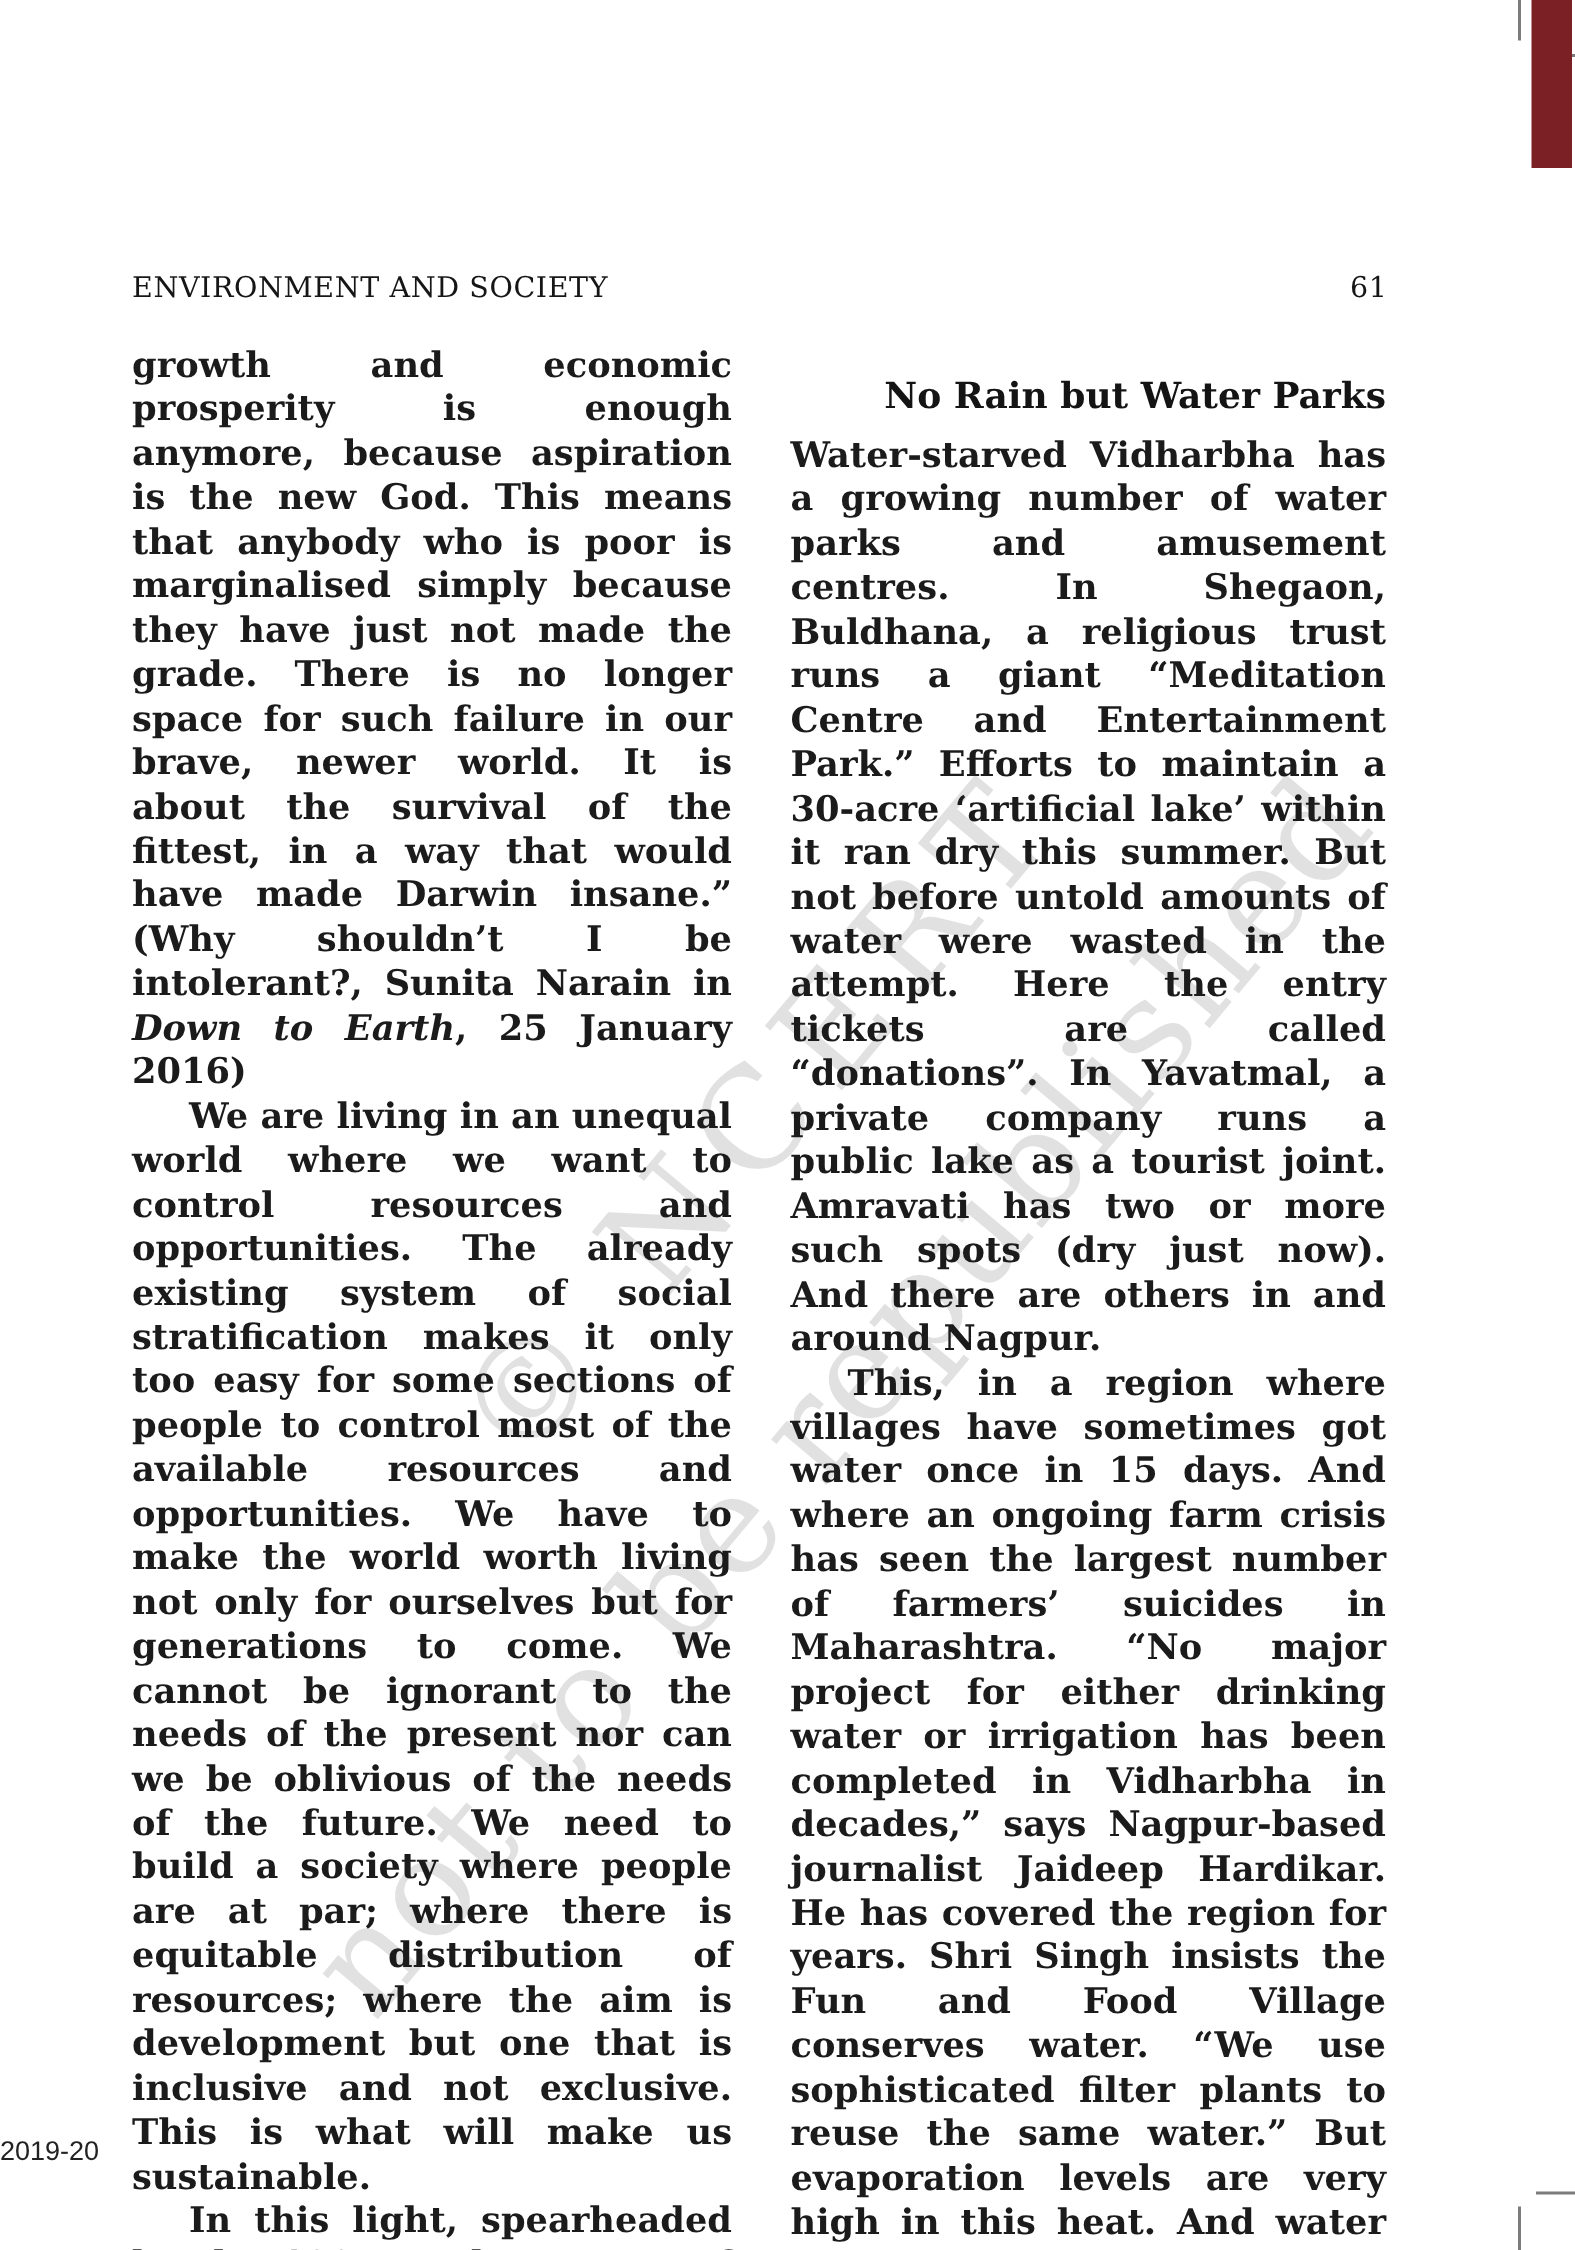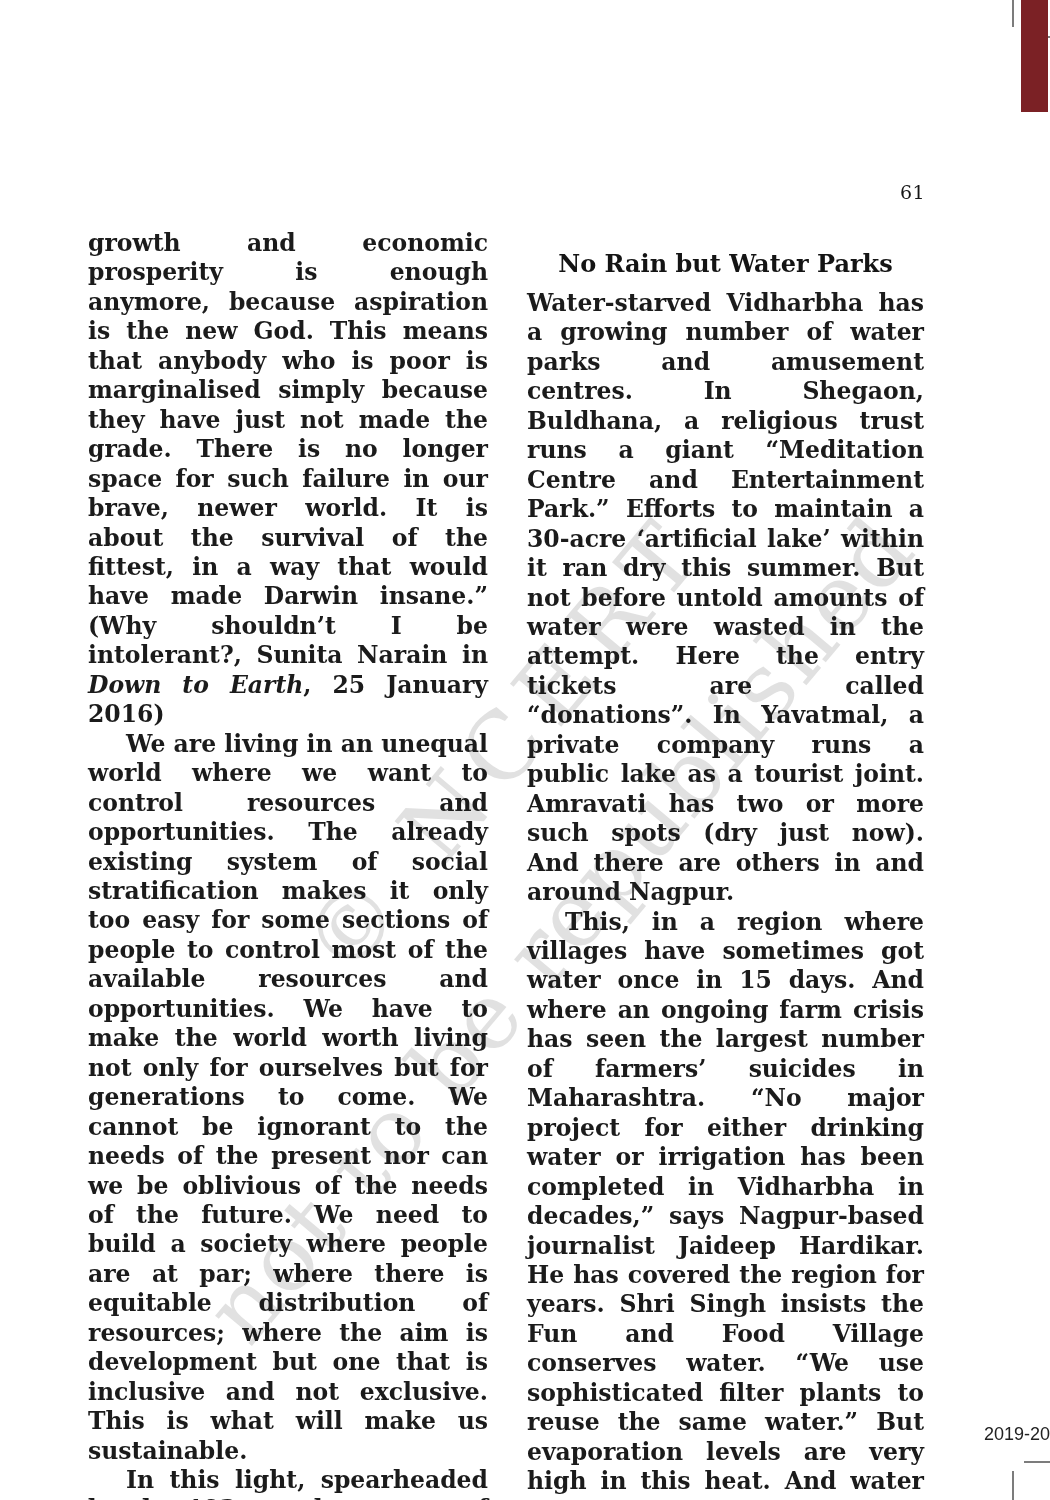--- a/index.html
+++ b/index.html
@@ -36,21 +36,21 @@
   }
   #col-left  { left: 88px;  width: 400px; }
   #col-right { left: 527px; width: 397px; }
   .col p.para { margin: 0; font-weight: bold; }
   .col p.para.indent { text-indent: 38px; }
   .col h2.section-heading {
     margin: 20px 0 10px 0;
     font-size: 24px;
     line-height: 30px;
     font-weight: bold;
-    text-align: center;
+    text-align: right;
     color: #141414;
   }
   
   .wm {
     position: absolute;
     white-space: nowrap;
     transform: translate(-50%, -50%) rotate(-50deg);
     font-family: "DejaVu Serif", serif;
     color: rgba(70, 70, 70, 0.16);
     z-index: 1;
@@ -72,21 +72,21 @@
   #crop-tr-v { left: 1012px; top: 0;      width: 2px;  height: 27px; }
   #crop-tr-h { left: 1022px; top: 36px;   width: 28px; height: 2px;  }
   #crop-br-h { left: 1024px; top: 1461px; width: 26px; height: 2px;  }
   #crop-br-v { left: 1012px; top: 1471px; width: 2px;  height: 29px; }
   
   .footer {
     position: absolute;
     top: 1424px;
     left: 0;
     width: 1050px;
-    text-align: right;
+    text-align: left;
     font-family: "Liberation Sans", sans-serif;
     font-size: 18px;
     color: #222222;
     z-index: 2;
   }
 </style>
 </head>
 <body>
 
 <div id="page">
@@ -95,20 +95,21 @@
   <div class="crop" id="crop-tr-h"></div>
   <div class="crop" id="crop-br-h"></div>
   <div class="crop" id="crop-br-v"></div>
 
   <div id="edge-tab" style="background: rgb(123, 33, 37);"></div>
 
   <div class="wm" id="wm-line1">© NCERT</div>
   <div class="wm" id="wm-line2">not to be republished</div>
 
   <div class="running-head">
+    <span class="title">ENVIRONMENT AND SOCIETY</span>
     <span class="folio">61</span>
   </div>
 
   <div class="col" id="col-left">
       <p class="para"><span>growth and economic prosperity is enough anymore, because aspiration is the new God. This means that anybody who is poor is marginalised simply because they have just not made the grade. There is no longer space for such failure in our brave, newer world. It is about the survival of the fittest, in a way that would have made Darwin insane.” (Why shouldn’t I be intolerant?, Sunita Narain in </span><i>Down to Earth</i><span>, 25 January 2016)</span></p>
       <p class="para indent"><span>We are living in an unequal world where we want to control resources and opportunities. The already existing system of social stratification makes it only too easy for some sections of people to control most of the available resources and opportunities. We have to make the world worth living not only for ourselves but for generations to come. We cannot be ignorant to the needs of the present nor can we be oblivious of the needs of the future. We need to build a society where people are at par; where there is equitable distribution of resources; where the aim is development but one that is inclusive and not exclusive. This is what will make us sustainable.</span></p>
       <p class="para indent"><span>In this light, spearheaded by the 193 member states of United Nations as well as the global civil society has, through a deliberative process, arrived at the 17 “Global Goals” of sustainable development with 169 targets. These goals to a large extent derive from the sentiment expressed often by former United Nations Secretary-General Ban</span></p>
     </div>
   <div class="col" id="col-right">
       <h2 class="section-heading">No Rain but Water Parks</h2>

